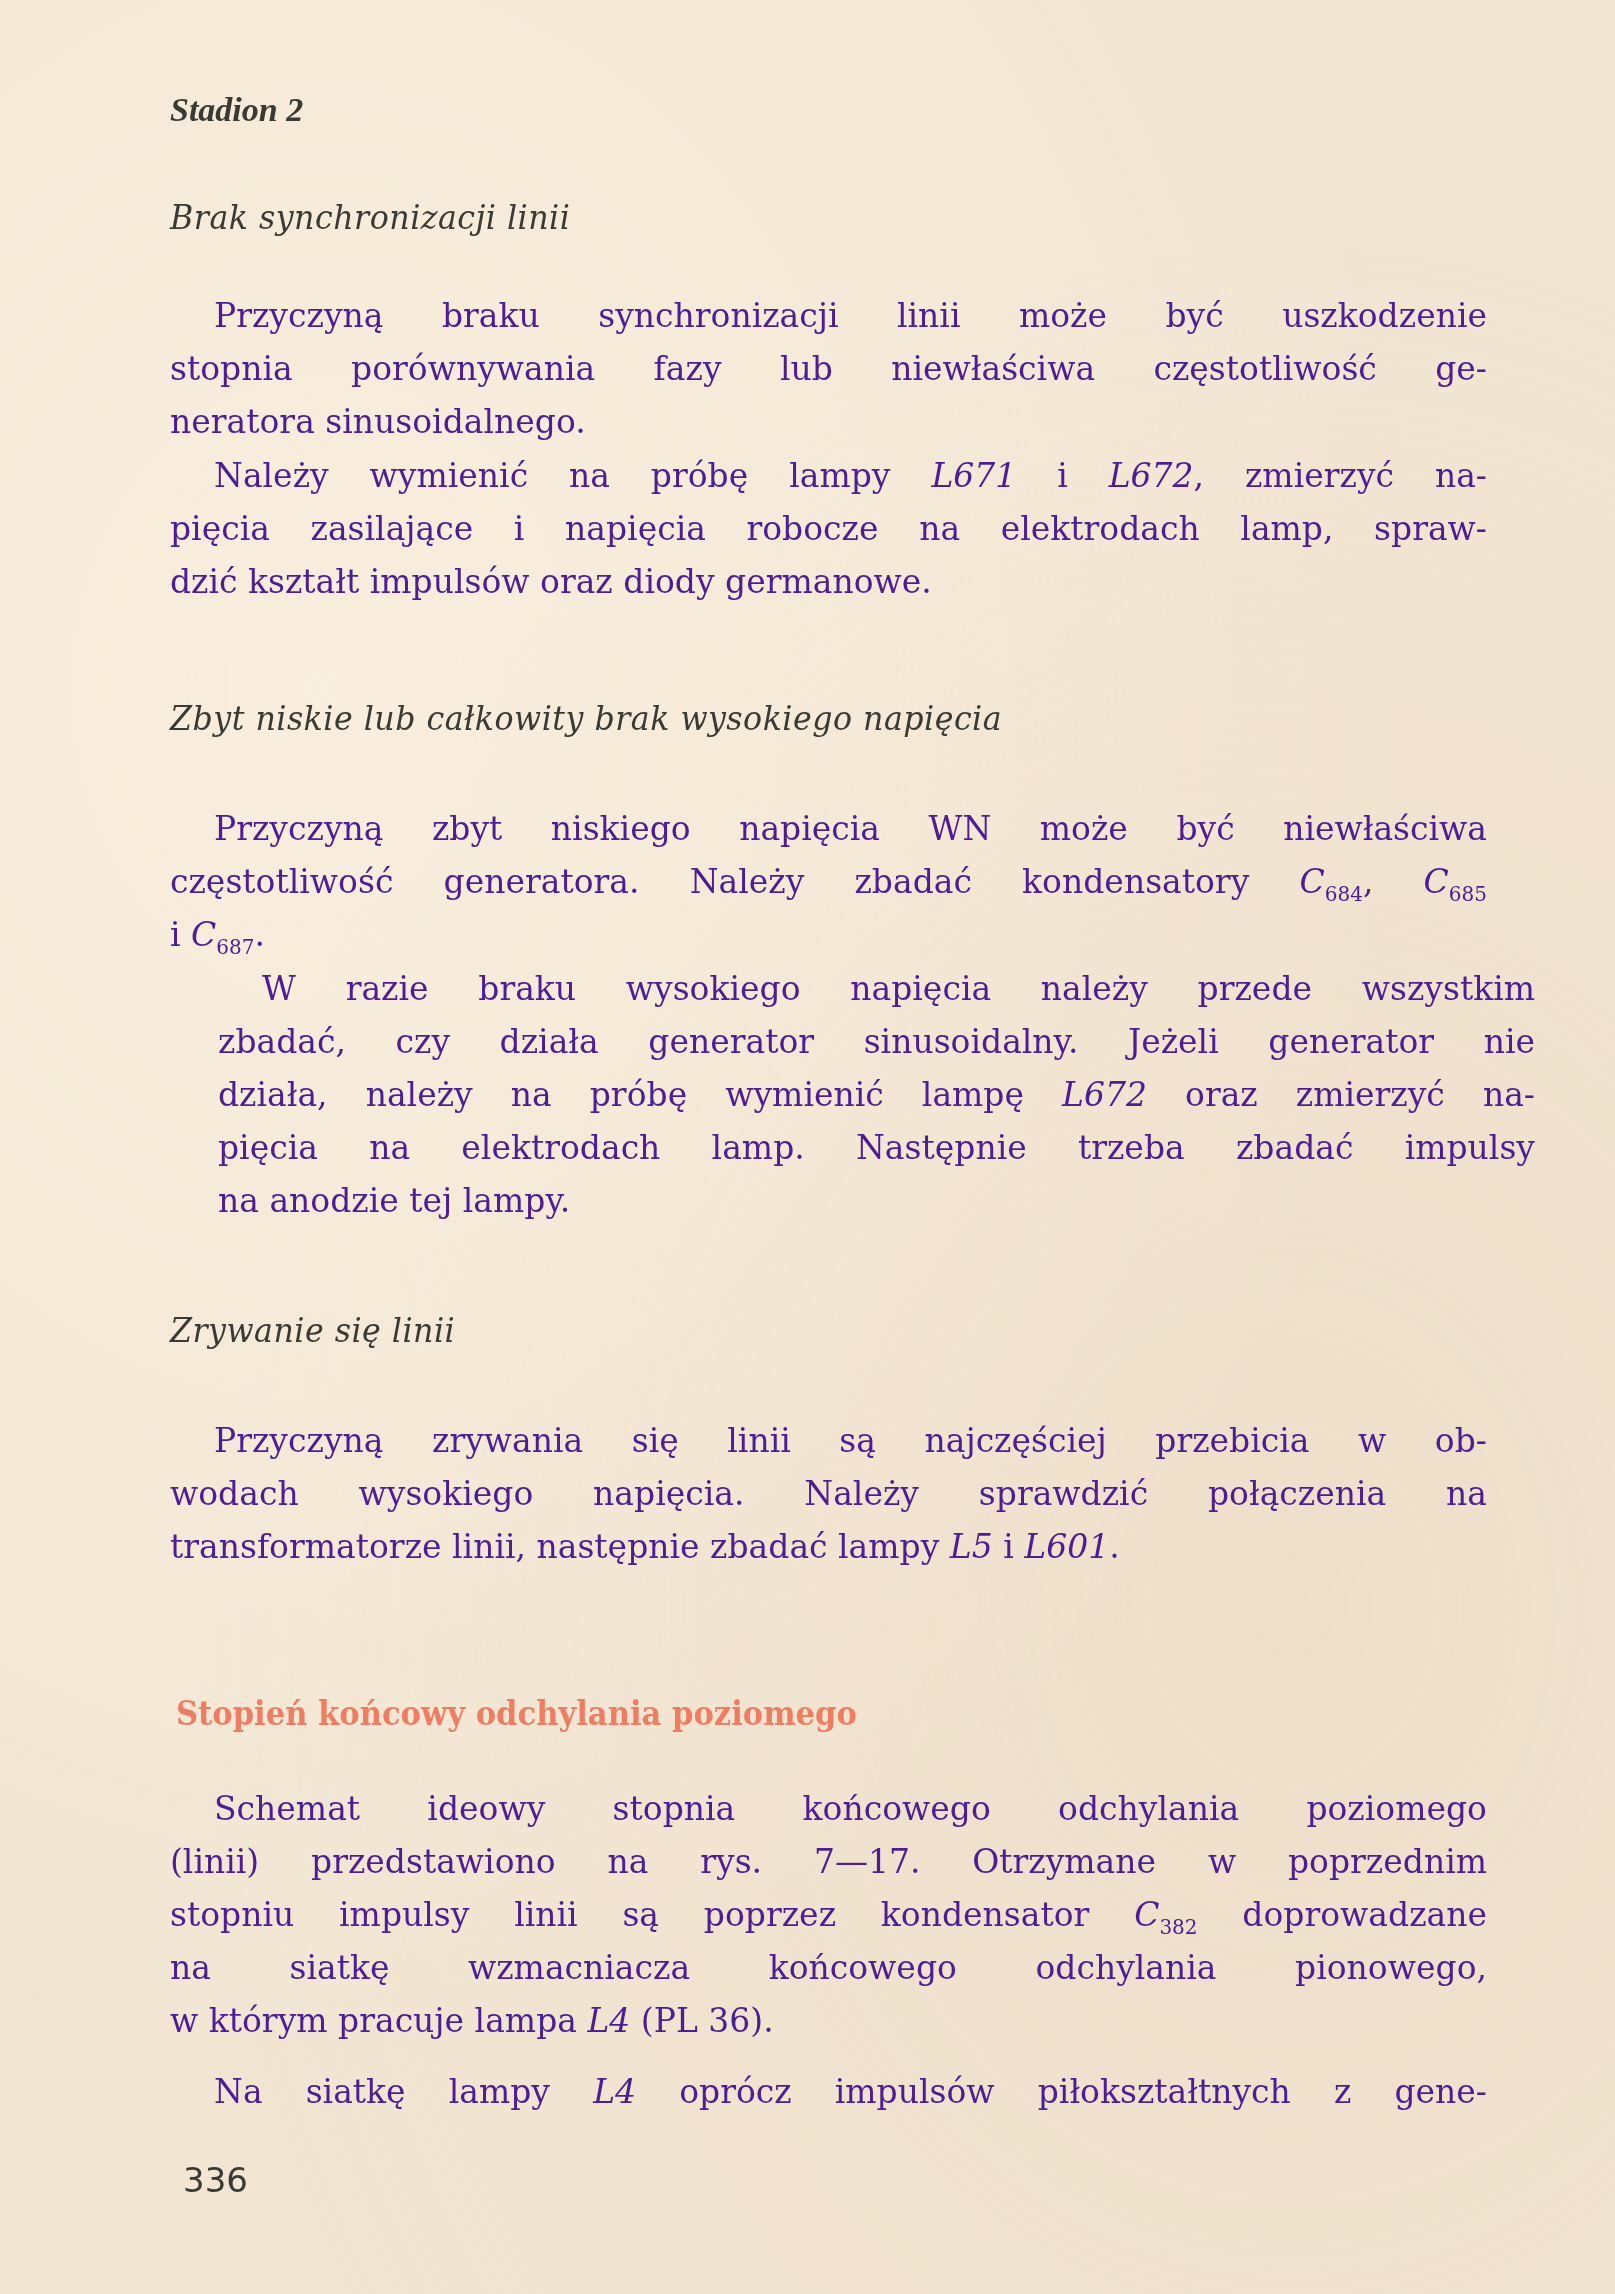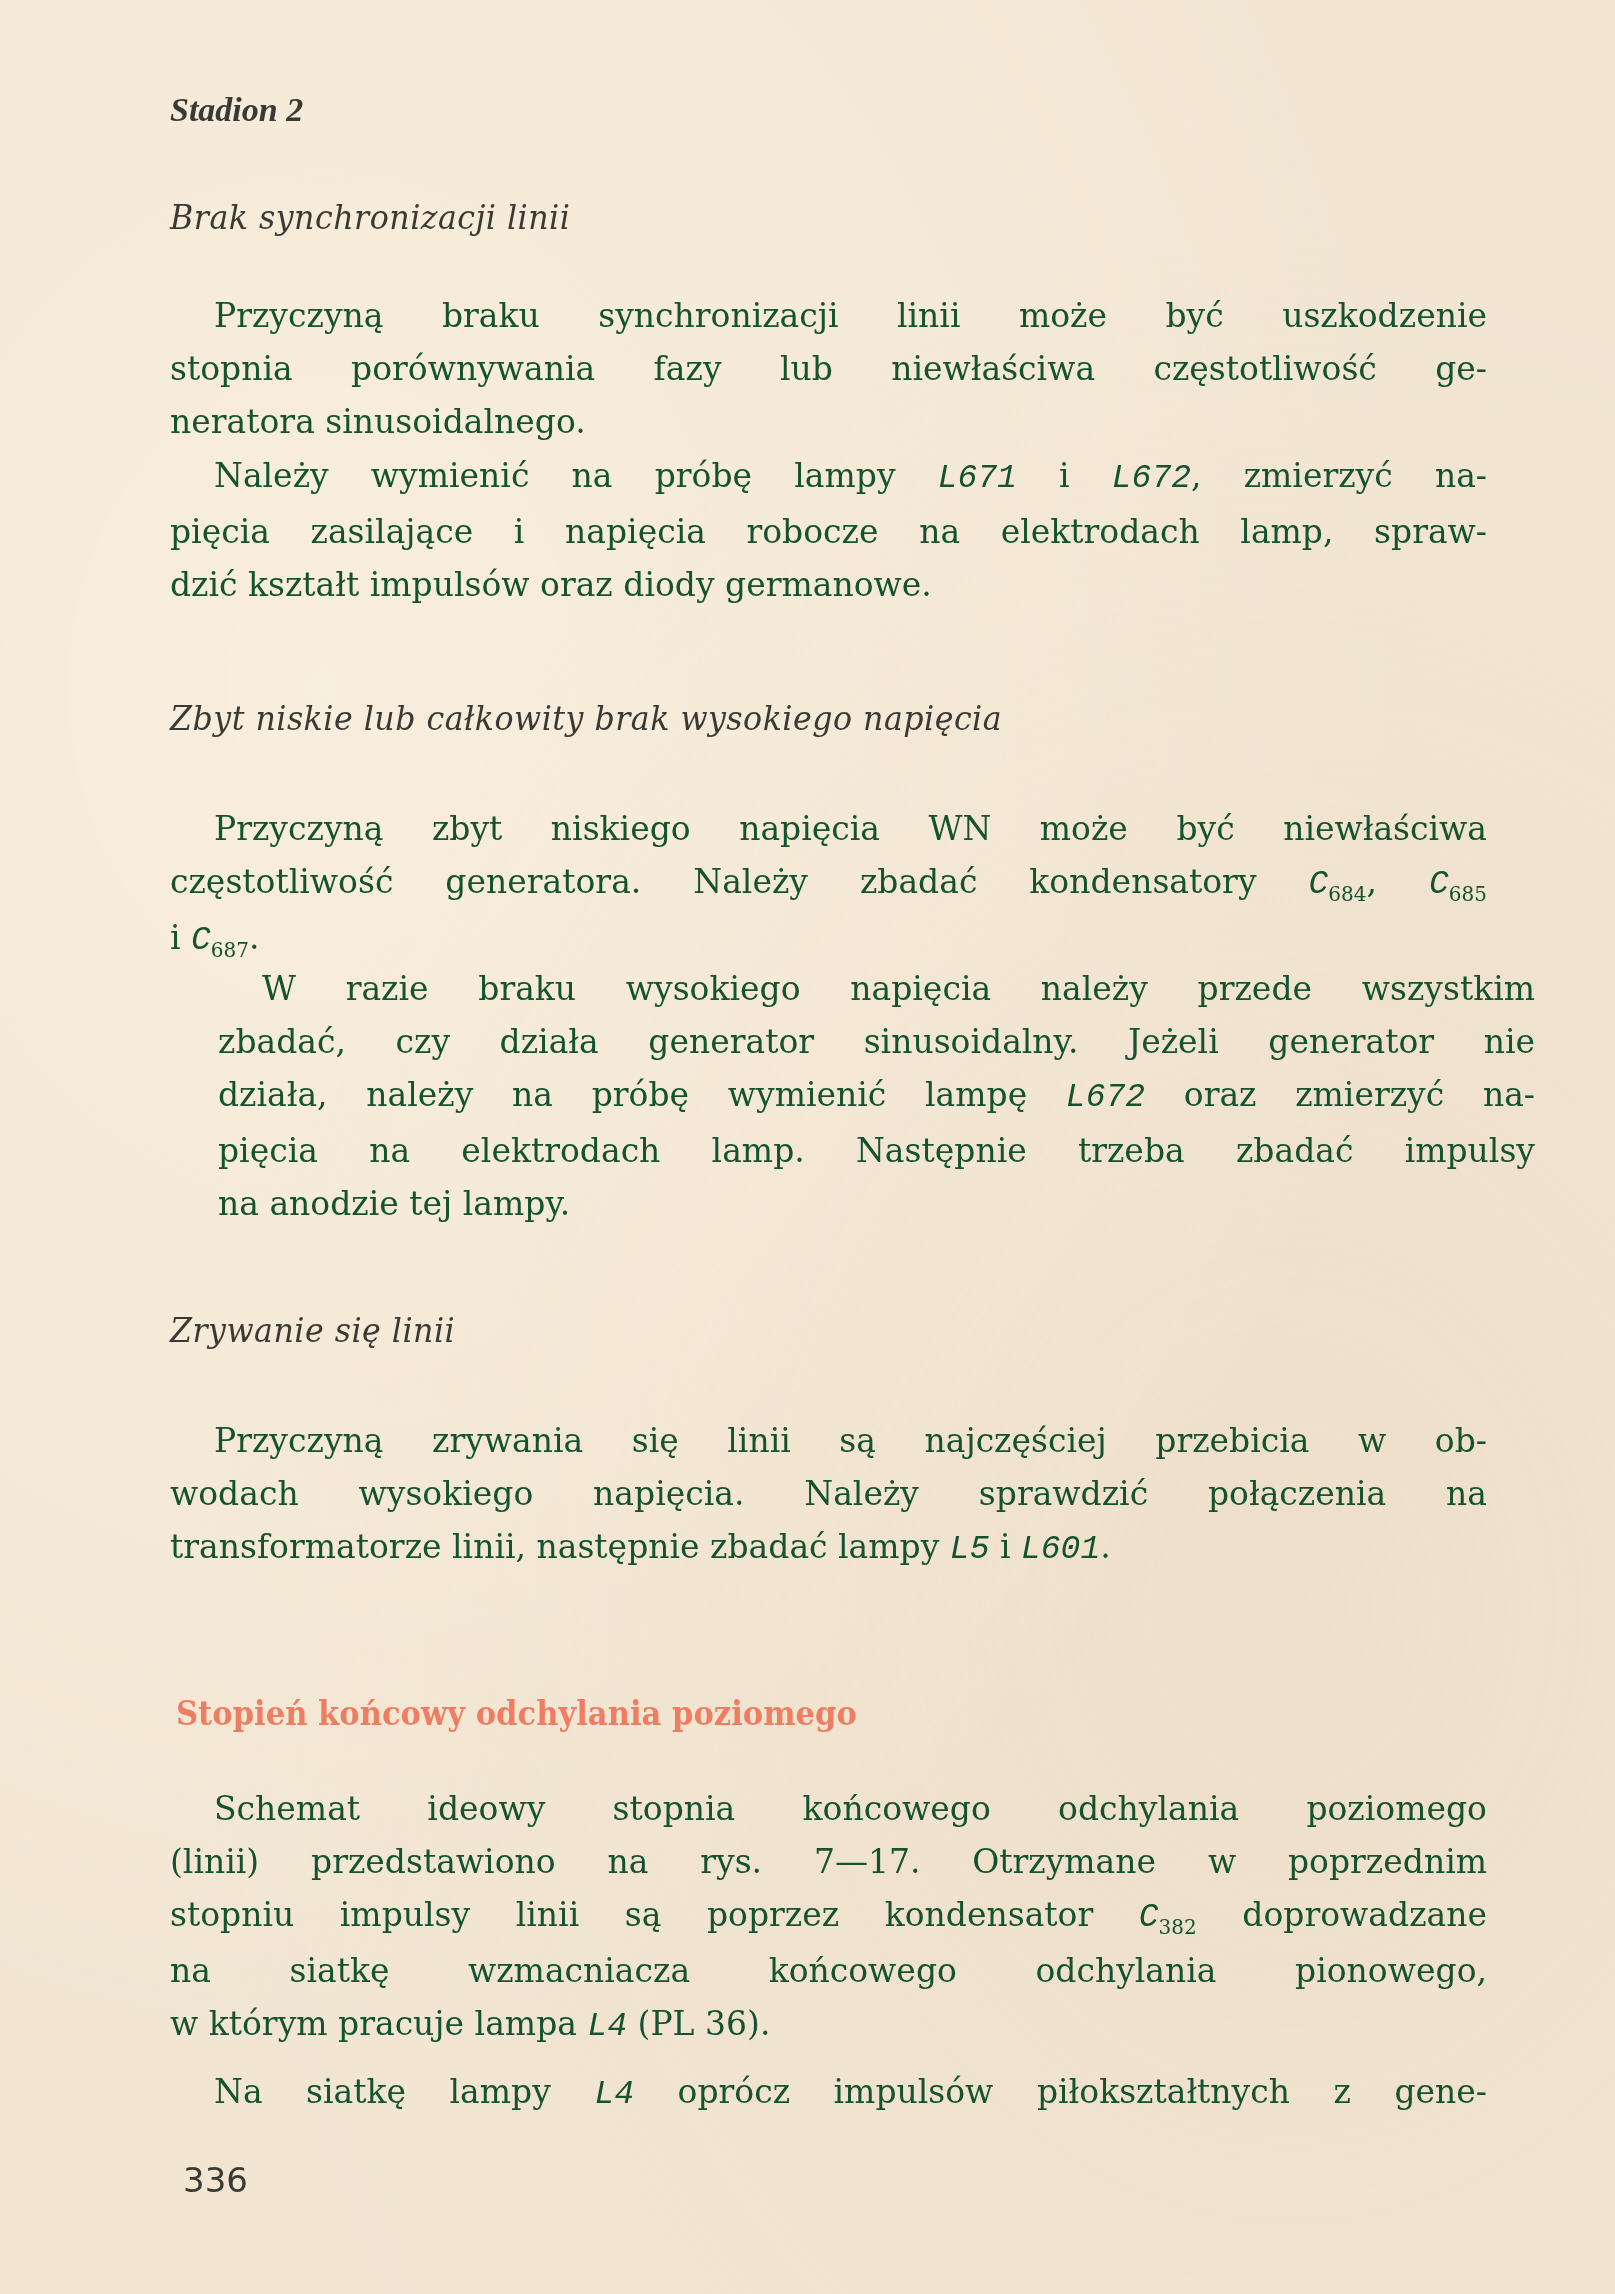--- a/index.html
+++ b/index.html
@@ -27,30 +27,30 @@
   }
   .section-heading {
     position: absolute; left: 176px; top: 1693px;
     font-family: "DejaVu Serif", serif; font-weight: bold;
     font-size: 34px; color: #ef7d62;
     transform: scaleX(0.9); transform-origin: left;
   }
   .para {
     position: absolute; left: 170px; width: 1317px;
     font-family: "DejaVu Serif", serif; font-size: 33px;
-    line-height: 53px; text-align: justify; color: #14532d;
+    line-height: 53px; text-align: justify; color: #4c1d95;
   }
   .para .line { display: block; text-align: justify; text-align-last: justify; white-space: nowrap; }
   .para .line.last { text-align-last: left; }
   .para .line.indent { padding-left: 44px; }
   .page-number {
     position: absolute; left: 183px; top: 2160px;
     font-family: "DejaVu Sans", sans-serif; font-size: 34px; color: #3a3a34;
   }
-  i { font-style: italic; font-family: Liberation Mono, monospace; }
+  i { font-style: italic; }
   sub { font-size: 20px; vertical-align: -8px; line-height: 0; }
 </style>
 </head>
 <body>
 
 <div class="page">
 
   <div class="running-head">Stadion 2</div>
 
   <div class="sub-heading" style="top:198px;">Brak synchronizacji linii</div>

